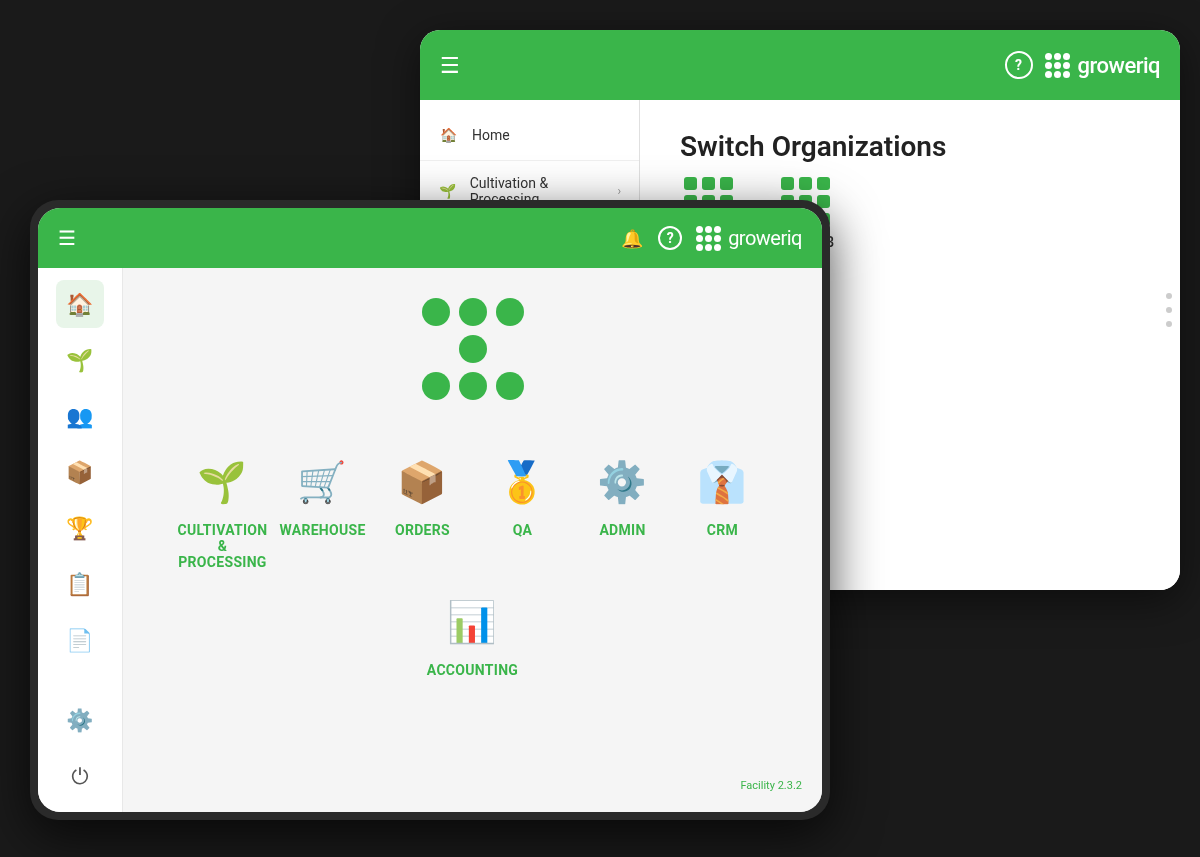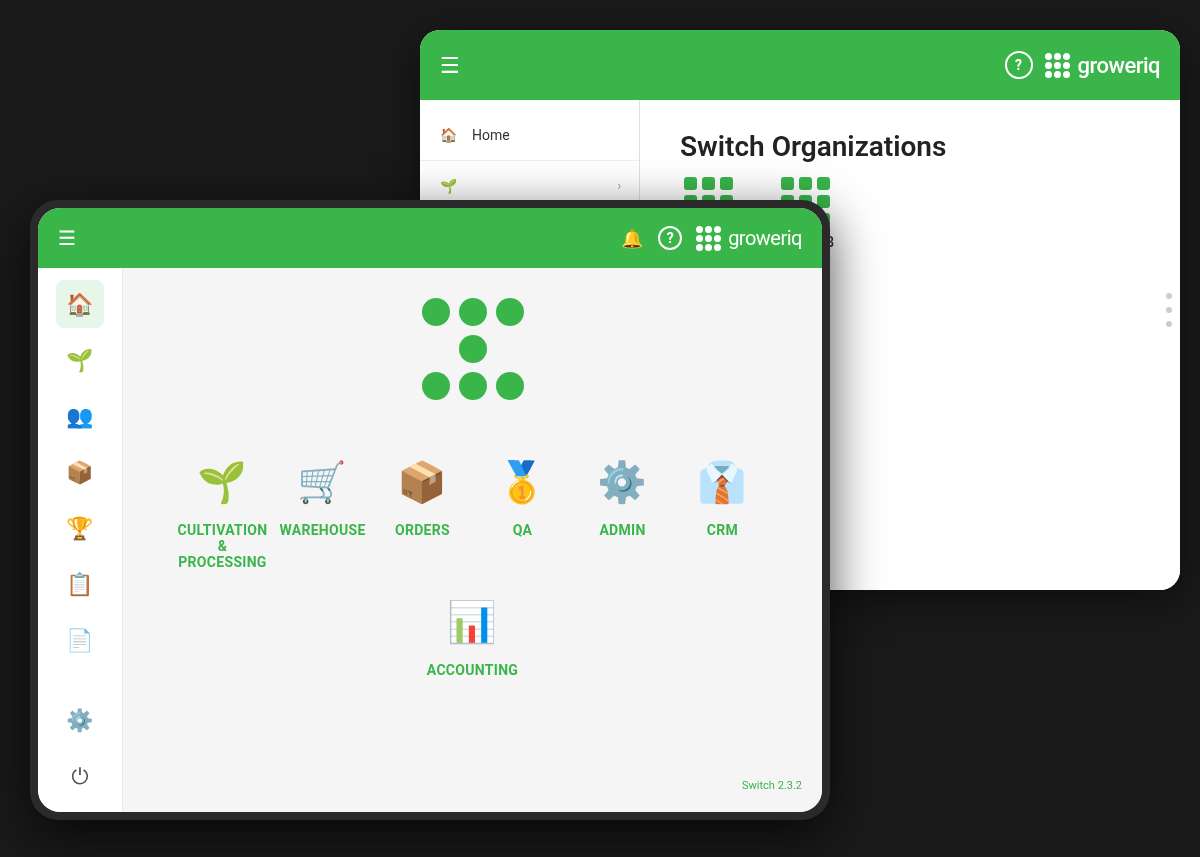--- a/index.html
+++ b/index.html
@@ -366,20 +366,21 @@
 
   <div class="tablet-back-body">
 
     <div class="tablet-back-sidebar">
       <div class="sidebar-menu-item">
         <span class="menu-icon">🏠</span>
         <span>Home</span>
       </div>
       <div class="sidebar-menu-item">
         <span class="menu-icon">🌱</span>
+        <span>Cultivation &amp; Processing</span>
         <span class="arrow">›</span>
       </div>
       <div class="sidebar-menu-item">
         <span class="menu-icon">👤</span>
         <span>CRM</span>
         <span class="arrow">›</span>
       </div>
       <div class="sidebar-menu-item">
         <span class="menu-icon">📦</span>
         <span>Warehouse</span>
@@ -530,17 +531,17 @@
           <div class="module-item">
             <div class="module-icon-wrap">👔</div>
             <div class="module-label">CRM</div>
           </div>
           <div class="module-item">
             <div class="module-icon-wrap">📊</div>
             <div class="module-label">ACCOUNTING</div>
           </div>
         </div>
 
-        <div class="version-text">Switch 2.3.2</div>
+        <div class="version-text">Facility 2.3.2</div>
       </div>
     </div>
   </div>
 </div>
 
 </body></html>

